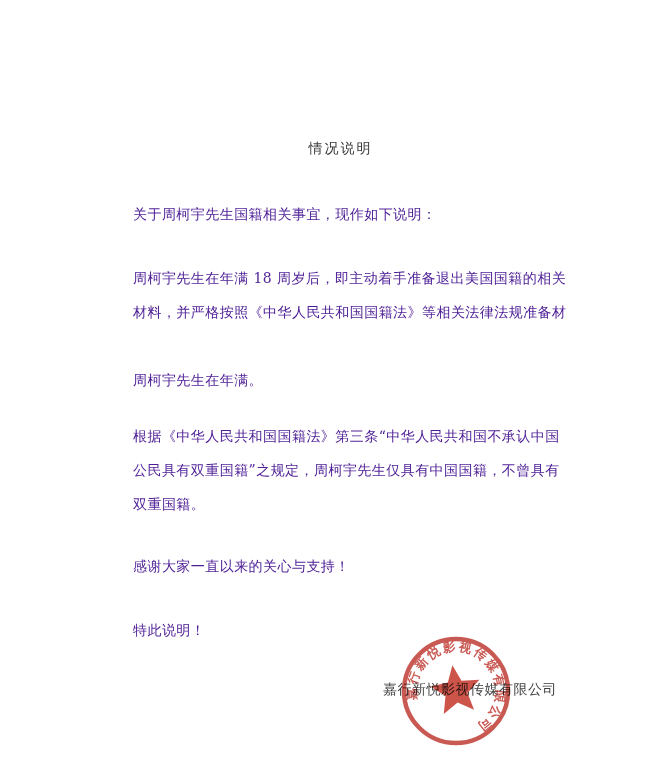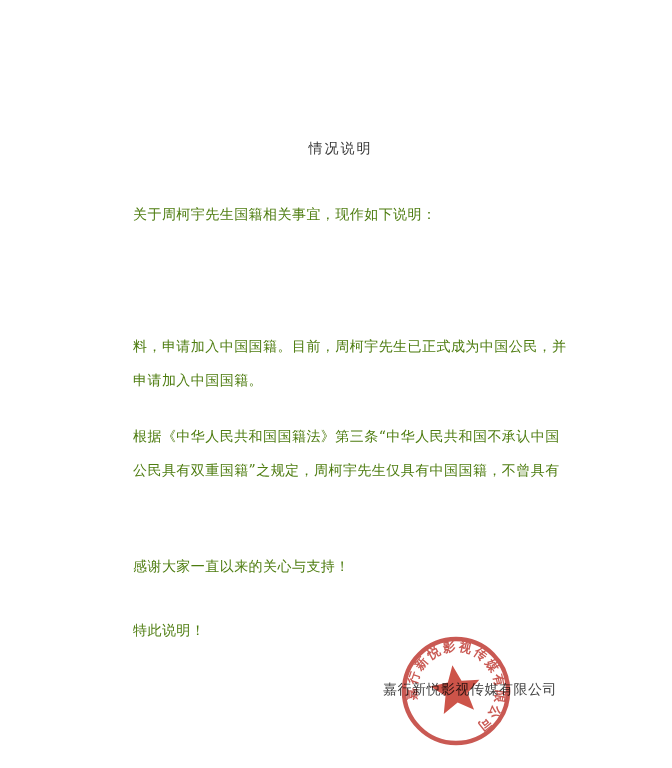--- a/index.html
+++ b/index.html
@@ -11,21 +11,21 @@
     font-family:"DejaVu Serif","Liberation Serif",serif;
     color:#3f3f3f;
   }
   .doc-title{
     position:absolute;left:133px;top:140px;width:415px;
     text-align:center;font-size:14px;letter-spacing:2px;color:#383838;
   }
   .line{
     position:absolute;left:133px;width:424px;
     font-size:14px;line-height:20px;letter-spacing:0.45px;
-    white-space:nowrap;color:#4d7c0f;
+    white-space:nowrap;color:#4c1d95;
   }
   .sig{
     position:absolute;left:133px;width:424px;
     text-align:right;font-size:14px;white-space:nowrap;color:#414141;
   }
   .sig.company{top:681px;letter-spacing:0.5px;}
   .sig.date{top:714px;letter-spacing:0px;}
   .seal{
     position:absolute;left:386px;top:621px;
     mix-blend-mode:multiply;opacity:0.88;
@@ -35,25 +35,27 @@
 </style>
 </head>
 <body>
 
 <div class="page">
 
   <div class="doc-title">情况说明</div>
 
   <div class="line" style="top:204px">关于周柯宇先生国籍相关事宜，现作如下说明：</div>
 
-  <div class="line" style="top:336px">料，申请加入中国国籍。目前，周柯宇先生已正式成为中国公民，并</div>
-  <div class="line" style="top:370px">申请加入中国国籍。</div>
+  <div class="line" style="top:268px">周柯宇先生在年满 18 周岁后，即主动着手准备退出美国国籍的相关</div>
+  <div class="line" style="top:302px">材料，并严格按照《中华人民共和国国籍法》等相关法律法规准备材</div>
+  <div class="line" style="top:370px">周柯宇先生在年满。</div>
 
   <div class="line" style="top:460px">公民具有双重国籍”之规定，周柯宇先生仅具有中国国籍，不曾具有</div>
   <div class="line" style="top:426px">根据《中华人民共和国国籍法》第三条“中华人民共和国不承认中国</div>
+  <div class="line" style="top:494px">双重国籍。</div>
 
   <div class="line" style="top:556px">感谢大家一直以来的关心与支持！</div>
 
   <div class="line" style="top:620px">特此说明！</div>
 
   <div class="sig company">嘉行新悦影视传媒有限公司</div>
 
   <svg class="seal" width="140" height="140" viewBox="0 0 140 140" aria-hidden="true">
     <circle class="seal-border" cx="70" cy="70" r="52" style="stroke: rgb(194, 66, 59);"></circle>
     <polygon class="seal-star" transform="rotate(-8 70 70)" points="70,44 76.9,60.5 94.7,62 81.1,73.6 85.3,91 70,81.7 54.7,91 58.9,73.6 45.3,62 63.1,60.5" style="fill: rgb(198, 60, 48);"></polygon>

